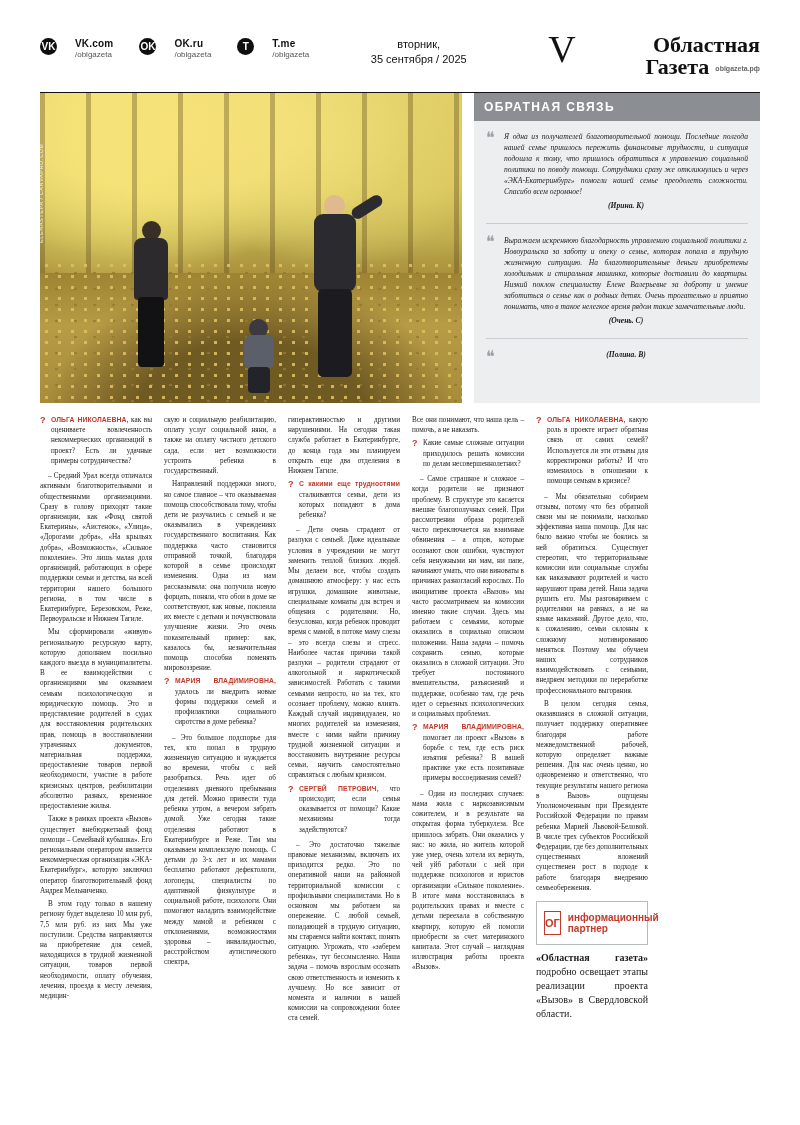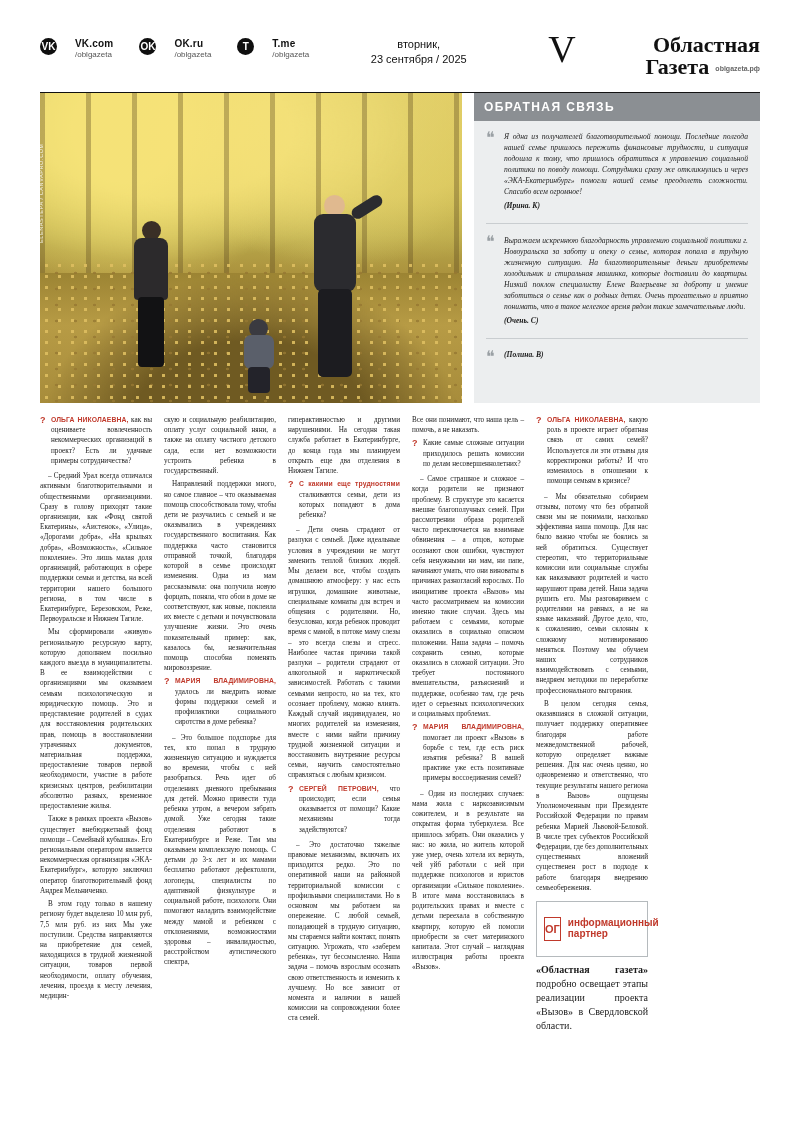--- a/index.html
+++ b/index.html
@@ -73,36 +73,36 @@
 
   
   .feedback{flex:1;display:flex;flex-direction:column;}
   .fbhead{background:#8b8f93;color:#fff;font-family:"Liberation Sans",sans-serif;
           font-size:12px;font-weight:bold;letter-spacing:1.4px;padding:7px 10px;}
   .fbbody{background:#eceeef;flex:1;padding:10px 12px 8px 12px;}
   .fbitem{position:relative;padding-left:18px;margin-bottom:13px;}
   .fbitem:last-child{margin-bottom:0;}
   .qmark{position:absolute;left:0;top:-1px;color:#9aa0a4;font-size:16px;line-height:1;font-family:"Liberation Serif",serif;}
   .fbtext{font-family:"Liberation Serif",serif;font-style:italic;font-size:7.6px;line-height:1.45;color:#1e1e1e;text-align:justify;}
-  .fbsign{text-align:left;font-family:"Liberation Serif",serif;font-style:italic;font-size:7.6px;font-weight:bold;margin-top:4px;}
+  .fbsign{text-align:center;font-family:"Liberation Serif",serif;font-style:italic;font-size:7.6px;font-weight:bold;margin-top:4px;}
   .fbsep{height:1px;background:#c9cdd0;margin:10px 0 11px 0;}
 
   
   .cols{display:flex;gap:12px;margin-top:12px;}
   .col{width:112px;}
   .col p{margin:0 0 3px 0;font-size:7.2px;line-height:1.42;text-align:justify;
          font-family:"Liberation Serif",serif;text-indent:8px;hyphens:auto;}
   .col p.noind{text-indent:0;}
   .q{position:relative;padding-left:11px;margin:0 0 5px 0;}
   .q .qm{position:absolute;left:0;top:0;color:#c0392b;font-size:9px;font-weight:bold;font-family:"Liberation Sans",sans-serif;}
   .q .qtext{font-size:7.2px;line-height:1.42;text-align:justify;font-family:"Liberation Serif",serif;}
   .nm{color:#c0392b;font-weight:bold;font-family:"Liberation Sans",sans-serif;font-size:6.8px;letter-spacing:.1px;}
 
   
-  .partner{margin-top:8px;border:1px solid #b5babd;padding:15px 7px;display:flex;gap:7px;}
+  .partner{margin-top:8px;border:1px solid #b5babd;padding:9px 7px;display:flex;align-items:center;gap:7px;}
   .plogo{width:22px;height:22px;border:1.6px solid #c0392b;color:#c0392b;font-family:"Liberation Sans",sans-serif;
          font-size:11px;font-weight:bold;display:flex;align-items:center;justify-content:center;}
   .ptext{font-family:"Liberation Sans",sans-serif;font-size:10px;font-weight:bold;color:#c0392b;line-height:1.1;}
   .pnote{font-size:10px;line-height:1.4;margin-top:6px;font-family:"Liberation Serif",serif;text-align:justify;}
   .pnote b{font-weight:bold;}
 </style>
 </head>
 <body>
 
 <div class="page">
@@ -126,21 +126,21 @@
       <div class="social">
         <div class="sicon">T</div>
         <div class="stext">
           <div class="t1">T.me</div>
           <div class="t2">/oblgazeta</div>
         </div>
       </div>
     </div>
     <div class="datebox">
       <div>вторник,</div>
-      <div>23 сентября / 2025</div>
+      <div>35 сентября / 2025</div>
     </div>
     <div class="vletter">V</div>
     <div class="brand">
       <div class="b1">Областная</div>
       <div class="b2"><span>Газета</span><span class="site">oblgazeta.рф</span></div>
     </div>
   </div>
   <div class="rule"></div>
 
   <div class="herorow">

